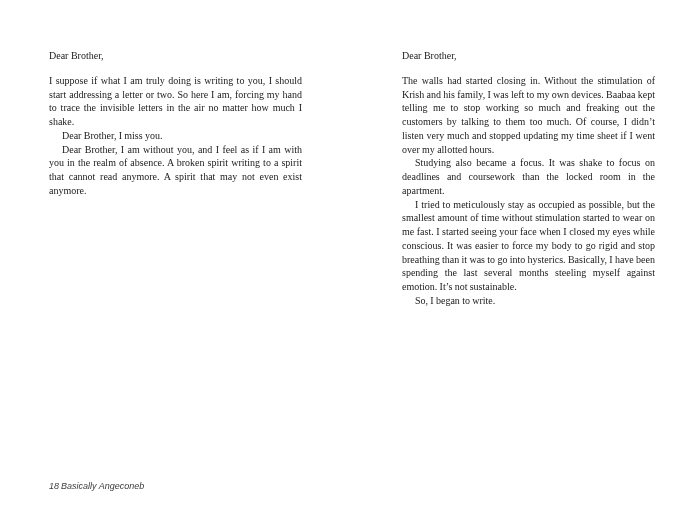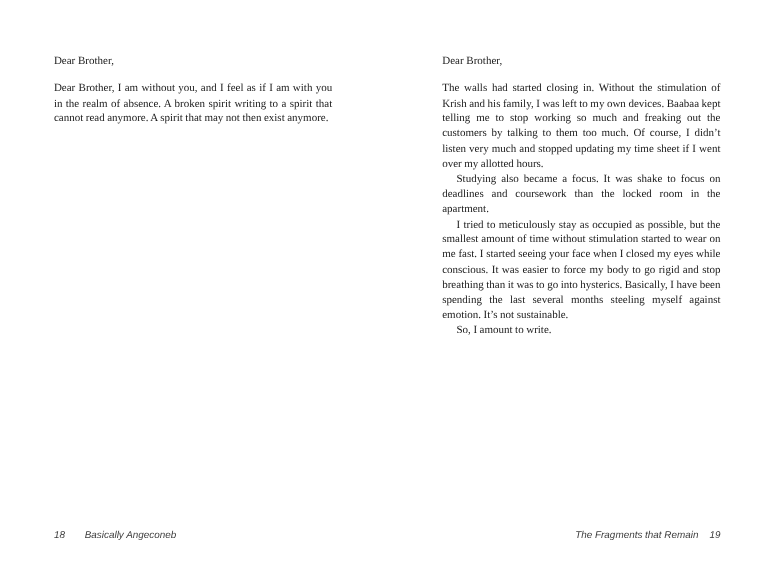--- a/index.html
+++ b/index.html
@@ -43,46 +43,45 @@
     top: 480px;
     width: 253px;
     font-family: "Liberation Sans", sans-serif;
     font-style: italic;
     font-size: 9px;
     line-height: 12px;
     color: #3c3c3c;
   }
   .footer-left  { left: 49px; text-align: left; }
   .footer-right { left: 402px; text-align: right; }
-  .footer-left .page-number  { margin-right: 18px; font-style: italic; }
+  .footer-left .page-number  { margin-right: 2px; font-style: italic; }
   .footer-right .page-number { margin-left: 10px;  font-style: italic; }
 </style>
 </head>
 <body>
 
 <div class="spread">
 
   <section class="page page-left">
     <p class="salutation">Dear Brother,</p>
     <div class="page-body">
-        <p>Dear Brother, I am without you, and I feel as if I am with you in the realm of absence. A broken spirit writing to a spirit that cannot read anymore. A spirit that may not then exist anymore.</p>
+        <p>I suppose if what I am truly doing is writing to you, I should start addressing a letter or two. So here I am, forcing my hand to trace the invisible letters in the air no matter how much I shake.</p>
+        <p>Dear Brother, I miss you.</p>
+        <p>Dear Brother, I am without you, and I feel as if I am with you in the realm of absence. A broken spirit writing to a spirit that cannot read anymore. A spirit that may not even exist anymore.</p>
       </div>
   </section>
 
   <section class="page page-right">
     <p class="salutation">Dear Brother,</p>
     <div class="page-body">
         <p>The walls had started closing in. Without the stimulation of Krish and his family, I was left to my own devices. Baabaa kept telling me to stop working so much and freaking out the customers by talking to them too much. Of course, I didn’t listen very much and stopped updating my time sheet if I went over my allotted hours.</p>
         <p>Studying also became a focus. It was shake to focus on deadlines and coursework than the locked room in the apartment.</p>
         <p>I tried to meticulously stay as occupied as possible, but the smallest amount of time without stimulation started to wear on me fast. I started seeing your face when I closed my eyes while conscious. It was easier to force my body to go rigid and stop breathing than it was to go into hysterics. Basically, I have been spending the last several months steeling myself against emotion. It’s not sustainable.</p>
-        <p>So, I amount to write.</p>
+        <p>So, I began to write.</p>
       </div>
   </section>
 
   <footer class="footer footer-left">
     <span class="page-number">18</span><span class="running-title">Basically Angeconeb</span>
   </footer>
 
-  <footer class="footer footer-right">
-    <span class="running-title">The Fragments that Remain</span><span class="page-number">19</span>
-  </footer>
 
 </div>
 
 </body></html>

